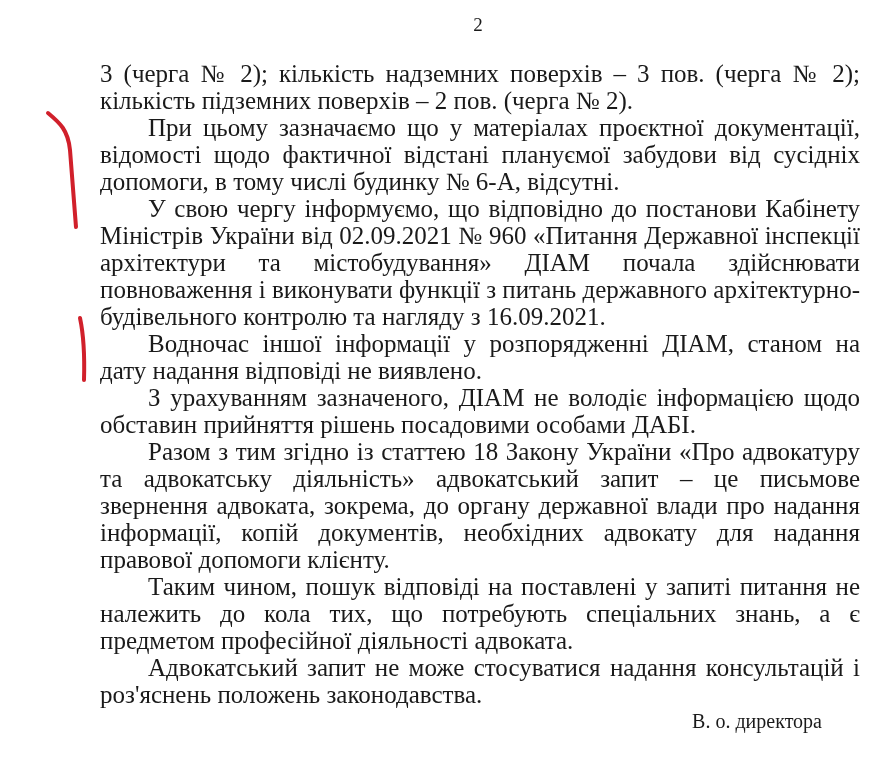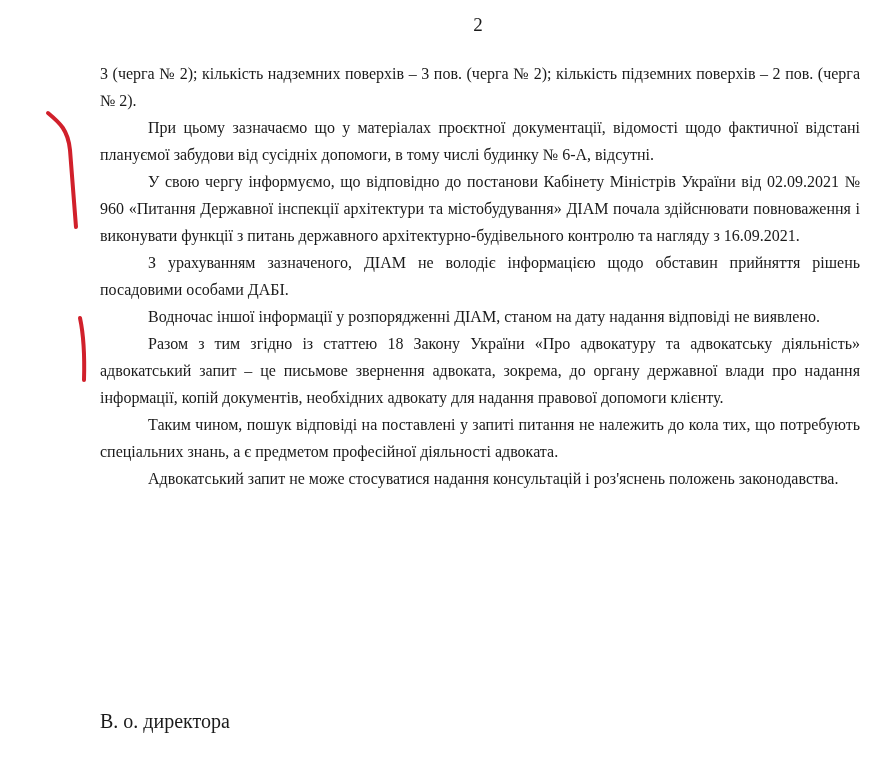--- a/index.html
+++ b/index.html
@@ -6,54 +6,54 @@
     body {
       width: 890px; height: 768px; background: #ffffff; position: relative; overflow: hidden;
       font-family: "Liberation Serif", "DejaVu Serif", serif; color: #1a1a1a;
     }
     .page-number {
       position: absolute; top: 14px; left: 0; width: 956px; text-align: center;
       font-size: 19px;
     }
     .body-text {
       position: absolute; left: 100px; top: 60px; width: 760px;
-      font-size: 16px; line-height: 27px;
+      font-size: 25px; line-height: 27px;
     }
     .para { margin: 0; text-align: justify; text-indent: 48px; }
     .para.noindent { text-indent: 0; }
     .underline-mark {
       text-decoration-color: #d1202b;
       text-decoration-thickness: 3px; text-underline-offset: 6px;
     }
     .red-mark { position: absolute; }
     .signature {
       position: absolute; top: 710px; left: 100px; width: 722px;
-      display: flex; justify-content: flex-start;
+      display: flex; justify-content: flex-end;
       font-size: 20px;
       gap: 28px;
     }
   </style>
 </head>
 <body>
 
 <div class="page-number">2</div>
 
 <svg class="red-mark" style="left:40px;top:105px" width="50" height="130" viewBox="0 0 50 130">
   <path d="M8 8 C 20 18, 28 25, 30 45 C 32 70, 34 95, 36 122" stroke="#d1202b" stroke-width="4" fill="none" stroke-linecap="round"></path>
 </svg>
 <svg class="red-mark" style="left:70px;top:312px" width="30" height="75" viewBox="0 0 30 75">
   <path d="M10 6 C 13 20, 15 35, 14 68" stroke="#d1202b" stroke-width="4" fill="none" stroke-linecap="round"></path>
 </svg>
 
 <div class="body-text">
   <p class="para noindent">3 (черга № 2); кількість надземних поверхів – 3 пов. (черга № 2); кількість підземних поверхів – 2 пов. (черга № 2).</p>
   <p class="para"><span>При цьому зазначаємо що у матеріалах проєктної документації, відомості щодо фактичної відстані планує­мої забудови від сусідніх допомоги, в тому числі будинку № </span><span class="underline-mark">6-А, відсутні.</span></p>
   <p class="para">У свою чергу інформуємо, що відповідно до постанови Кабінету Міністрів України від 02.09.2021 № 960 «Питання Державної інспекції архітектури та містобудування» ДІАМ почала здійснювати повноваження і виконувати функції з питань державного архітектурно-будівельного контролю та нагляду з 16.09.2021.</p>
+  <p class="para">Водночас іншої інформації у розпорядженні ДІАМ, станом на дату надання відповіді не виявлено.</p>
   <p class="para">З урахуванням зазначеного, ДІАМ не володіє інформацією щодо обставин прийняття рішень посадовими особами ДАБІ.</p>
-  <p class="para">Водночас іншої інформації у розпорядженні ДІАМ, станом на дату надання відповіді не виявлено.</p>
   <p class="para">Разом з тим згідно із статтею 18 Закону України «Про адвокатуру та адвокатську діяльність» адвокатський запит – це письмове звернення адвоката, зокрема, до органу державної влади про надання інформації, копій документів, необхідних адвокату для надання правової допомоги клієнту.</p>
   <p class="para">Таким чином, пошук відповіді на поставлені у запиті питання не належить до кола тих, що потребують спеціальних знань, а є предметом професійної діяльності адвоката.</p>
   <p class="para">Адвокатський запит не може стосуватися надання консультацій і роз'яснень положень законодавства.</p>
 </div>
 
 <div class="signature">
   <span>В. о. директора</span>
 </div>
 
 </body></html>

